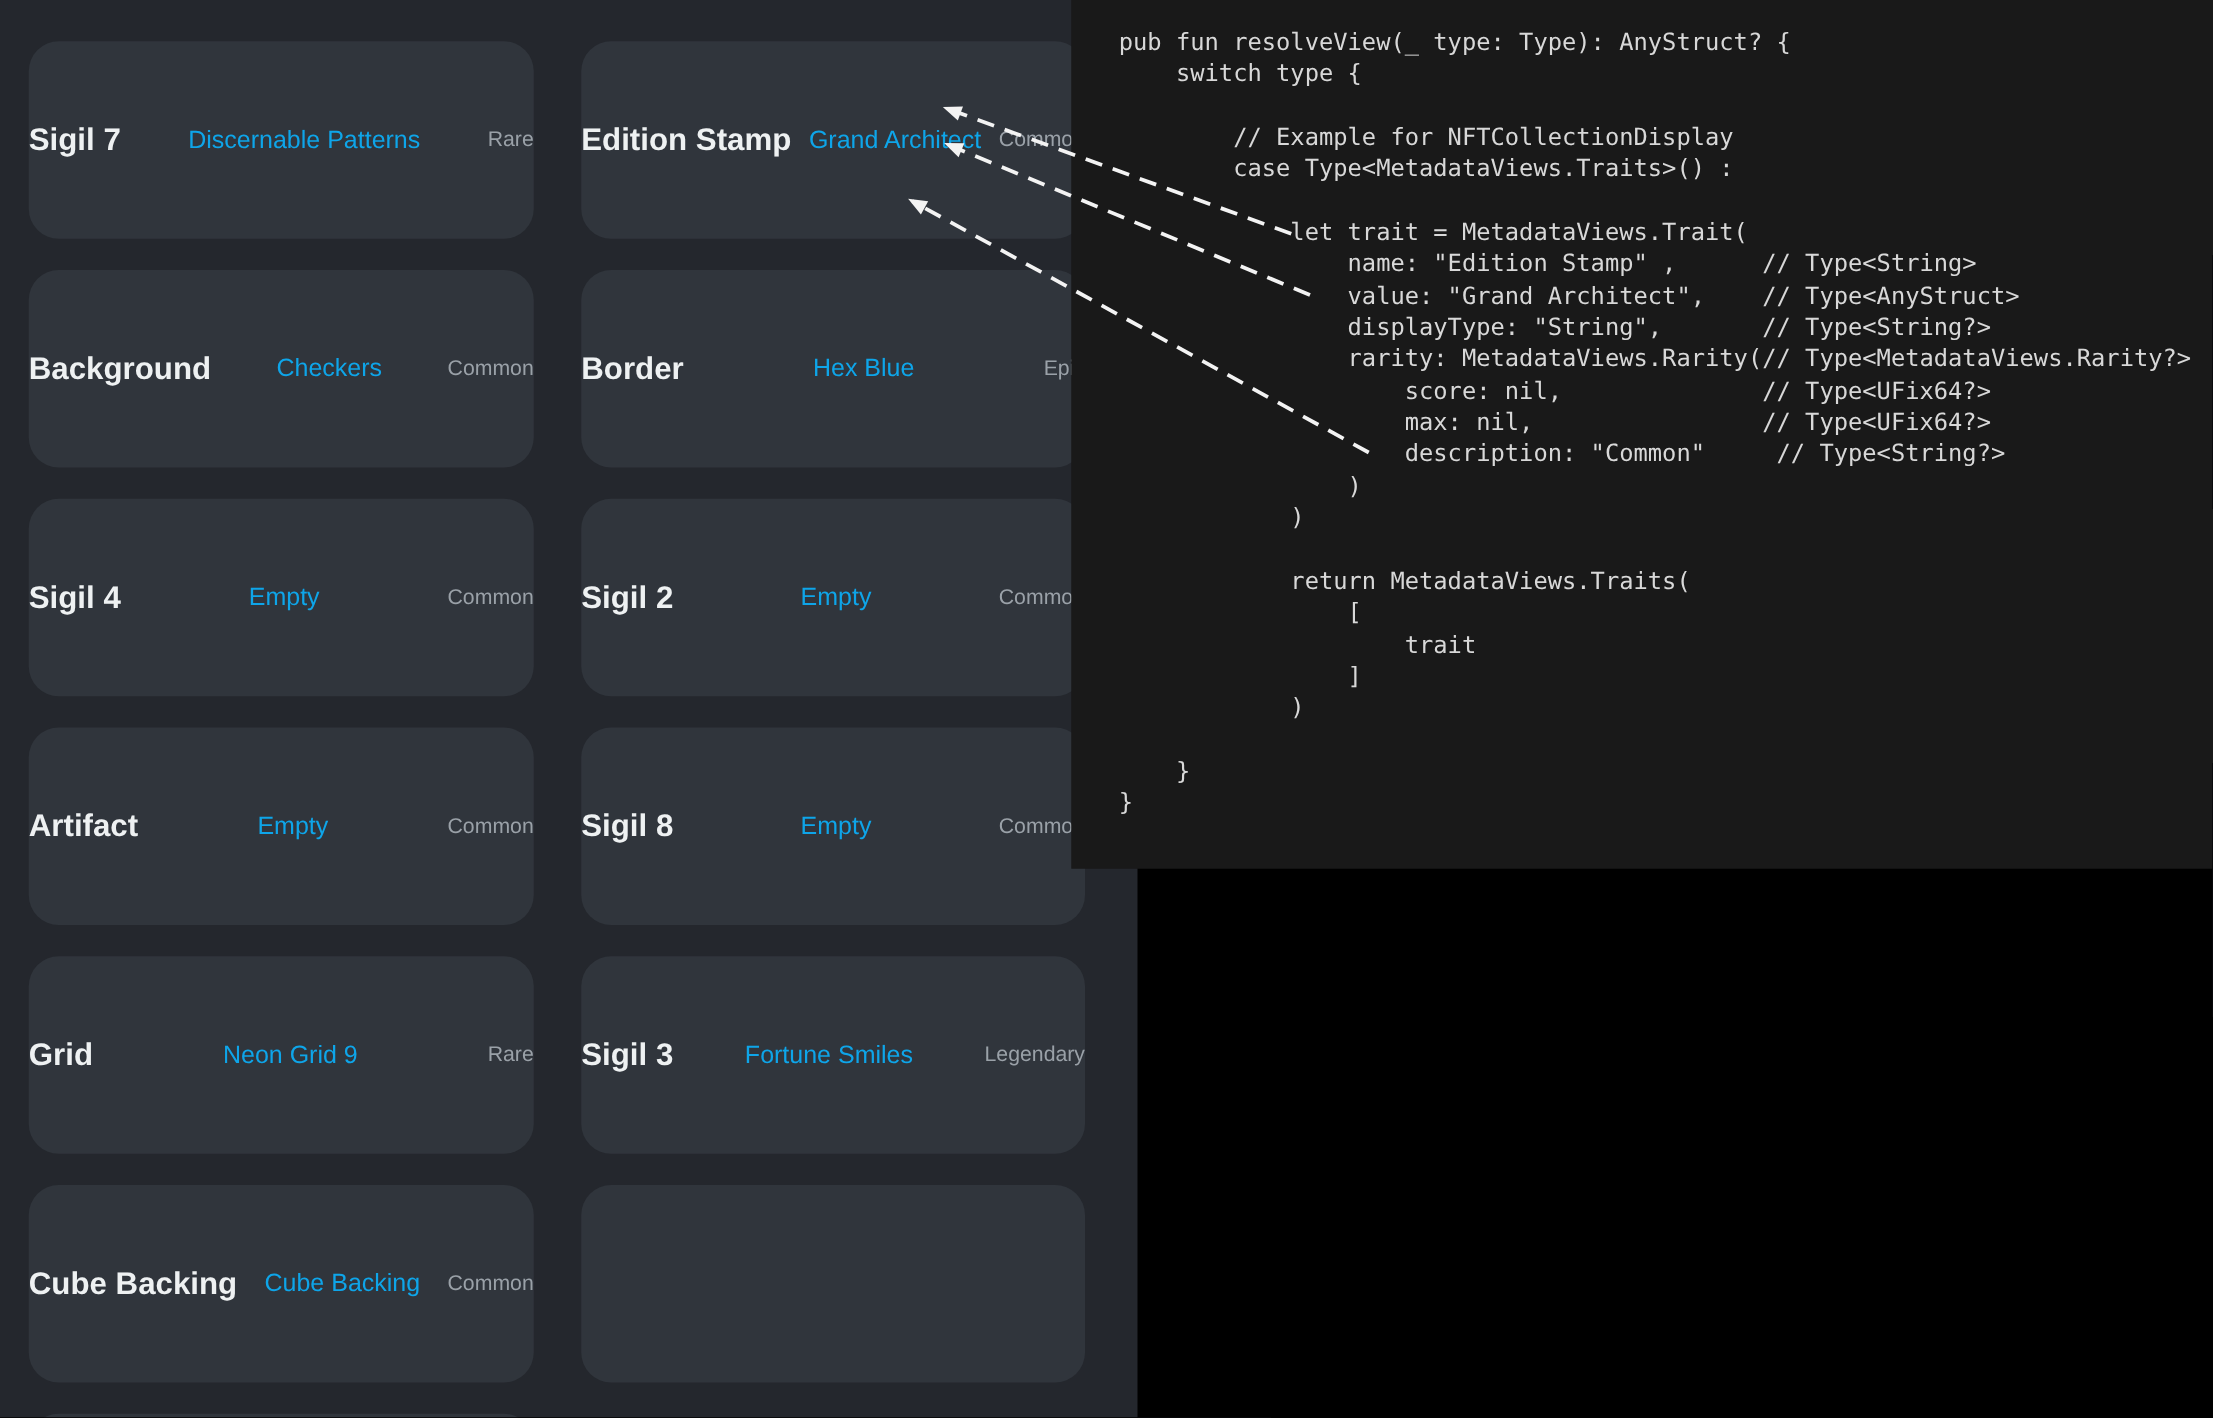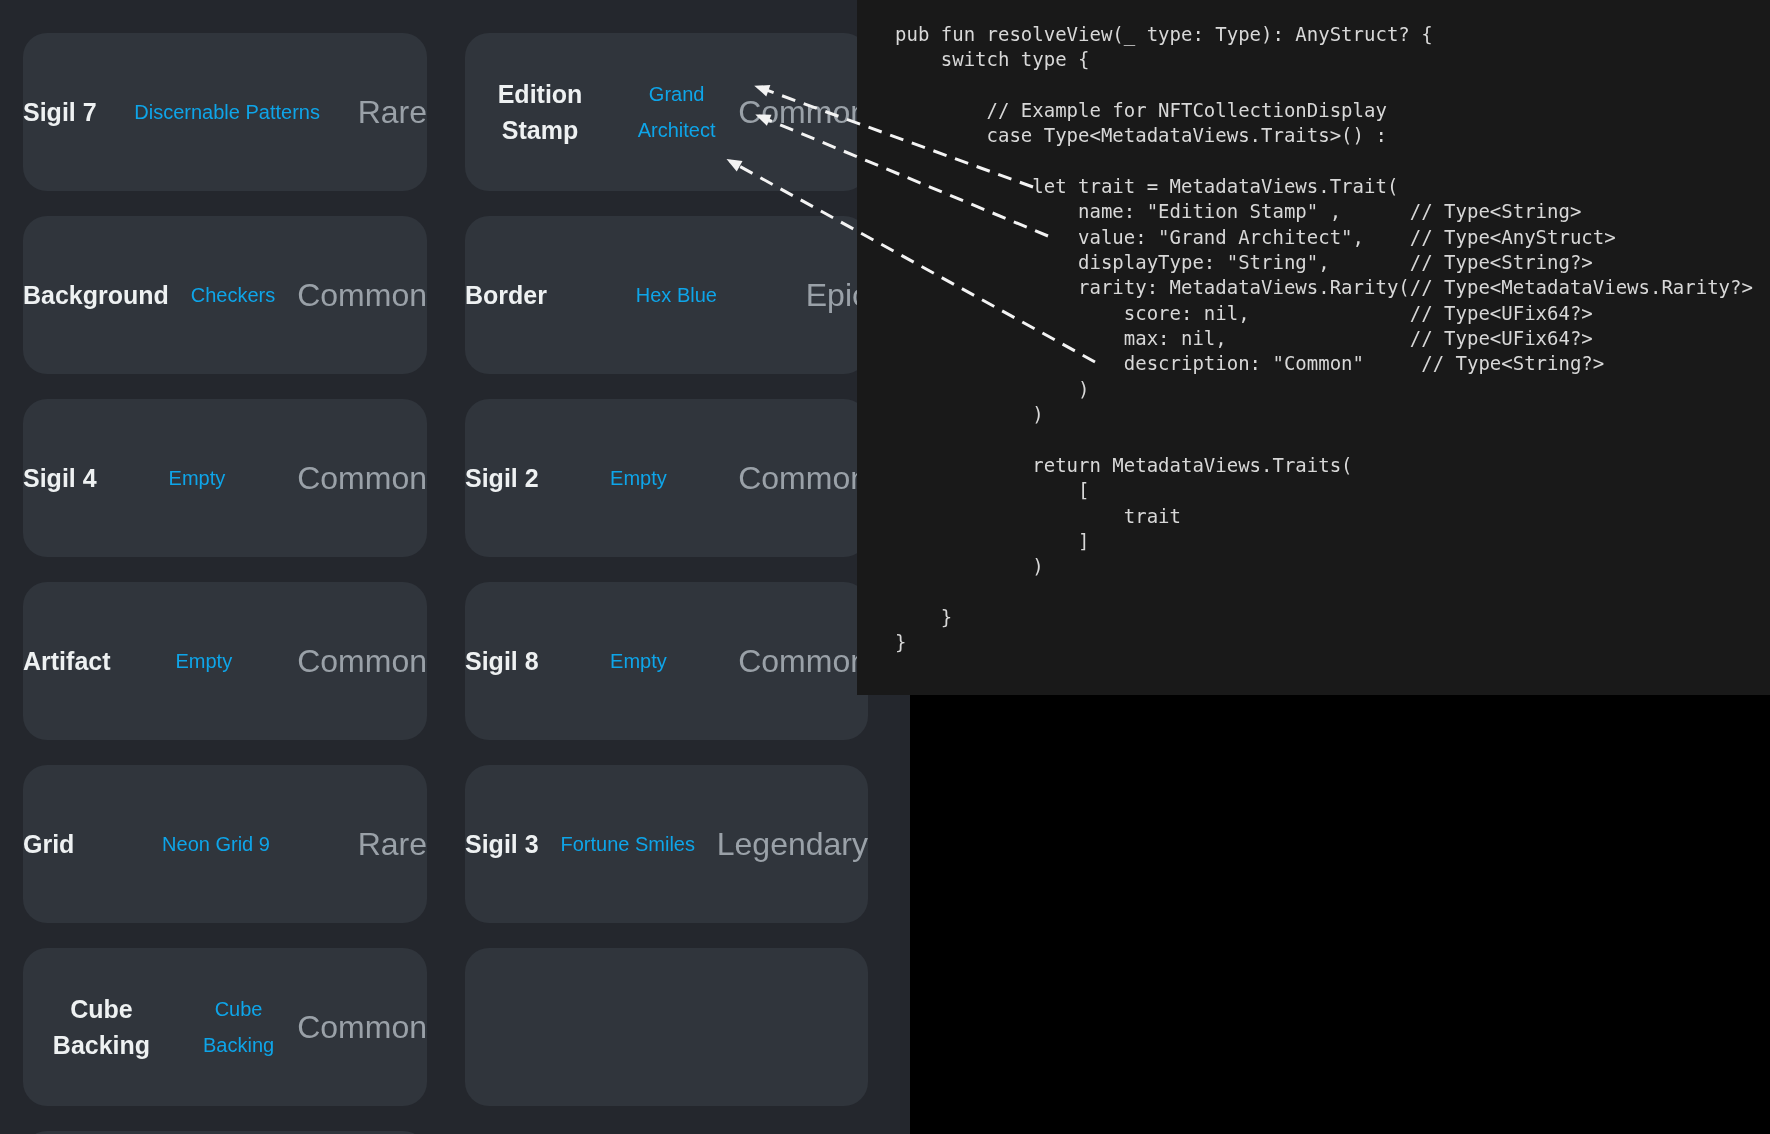--- a/index.html
+++ b/index.html
@@ -54,21 +54,21 @@
     line-height: 36px;
   }
   .trait-value {
     color: #0ea5e9;
     font-size: 20px;
     font-weight: 400;
     line-height: 36px;
   }
   .trait-rarity {
     color: #9aa1a8;
-    font-size: 32px;
+    font-size: 17px;
     font-weight: 400;
     line-height: 36px;
   }
   .trait-card.partial {
     
     height: 158px;
   }
   
   .code-panel {
     position: absolute;

